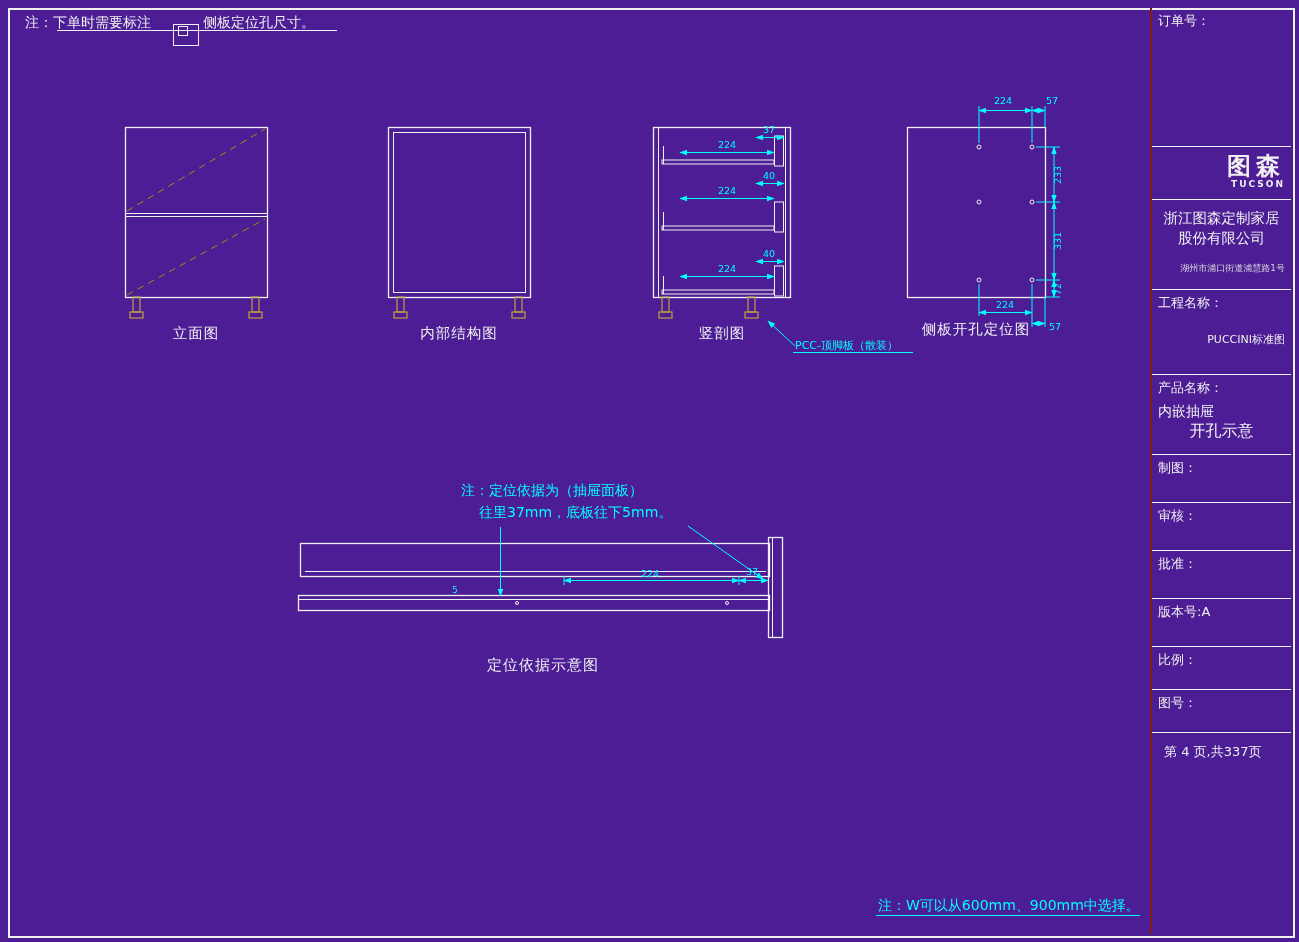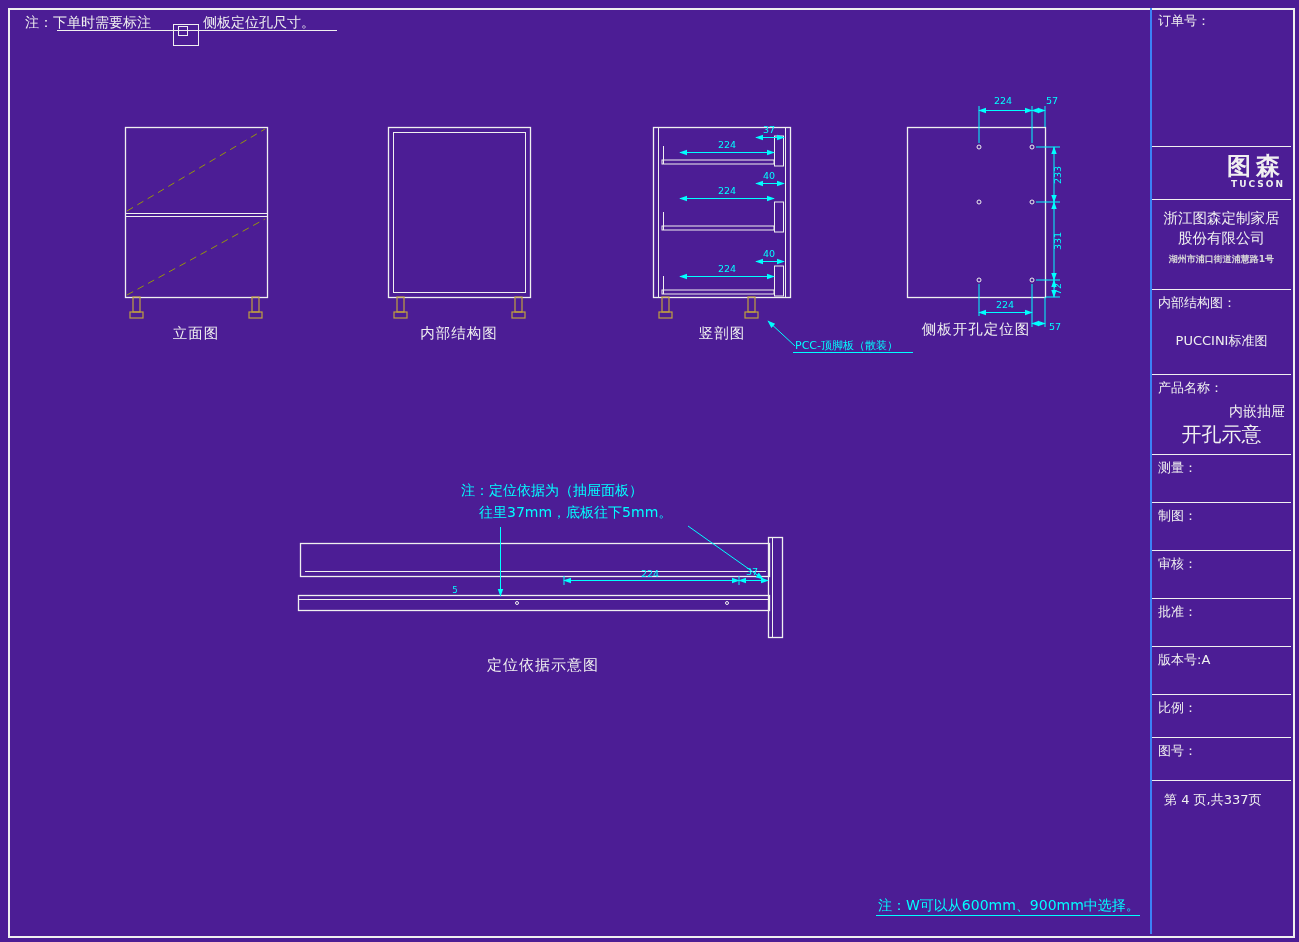--- a/index.html
+++ b/index.html
@@ -19,31 +19,31 @@
   .note{fill:#00ffff;font-size:14px;}
   .callout{fill:#00ffff;font-size:11px;}
 
   
   .nt-seg{position:absolute;top:14px;font-size:14px;color:#f0f0f0;white-space:nowrap;}
   .nt-underline{position:absolute;left:57px;top:30px;width:280px;height:1px;background:#f0f0f0;}
   .nt-box{position:absolute;left:173px;top:24px;width:24px;height:20px;border:1px solid #f0f0f0;}
   .nt-box-inner{position:absolute;left:178px;top:26px;width:8px;height:8px;border:1px solid #f0f0f0;}
 
   
-  .tb{position:absolute;left:1150px;top:8px;width:141px;height:926px;border-left:2px solid #3b82f6;box-sizing:border-box;}
+  .tb{position:absolute;left:1150px;top:8px;width:141px;height:926px;border-left:2px solid #7f1d1d;box-sizing:border-box;}
   .tb-cell{box-sizing:border-box;border-bottom:1px solid #f0f0f0;padding:4px 6px;font-size:13px;color:#f0f0f0;overflow:hidden;position:relative;}
   .tb-cell.last{border-bottom:none;padding-left:12px;}
   .tb-center{text-align:right;}
   .logo{font-size:24px;font-weight:bold;letter-spacing:5px;line-height:26px;margin-top:2px;}
   .logo-sub{font-size:9px;font-weight:bold;letter-spacing:2px;line-height:11px;}
   .company{font-size:14.5px;line-height:20px;text-align:center;}
-  .address{font-size:9px;line-height:12px;text-align:center;margin-top:5px;color:#d8d8d8;font-weight:bold;}
-  .tb-value{text-align:center;font-size:13px;margin-top:20px;}
-  .tb-value2{text-align:right;font-size:14px;margin-top:6px;}
-  .tb-value3{text-align:center;font-size:20px;}
+  .address{font-size:9px;line-height:12px;text-align:right;margin-top:14px;color:#d8d8d8;}
+  .tb-value{text-align:right;font-size:11px;margin-top:20px;}
+  .tb-value2{text-align:left;font-size:14px;margin-top:6px;}
+  .tb-value3{text-align:center;font-size:16px;}
   .page-cell{font-size:13px;padding-top:10px;}
 </style>
 </head>
 <body>
 
 <div class="sheet">
   <div class="outer-border"></div>
 
   <div>
     <span class="nt-seg" style="left:25px;"><span>注：</span><span>下单时需要标注</span></span>
@@ -215,32 +215,29 @@
     <div class="tb-cell tb-center" style="height:53px">
       <div class="logo">图森</div>
       <div class="logo-sub">TUCSON</div>
     </div>
     <div class="tb-cell" style="height:90px;padding-top:8px">
       <div class="company">浙江图森定制家居</div>
       <div class="company">股份有限公司</div>
       <div class="address">湖州市浦口街道浦慧路1号</div>
     </div>
     <div class="tb-cell" style="height:85px">
-      <span>内部结构图：</span>
+      <span>工程名称：</span>
       <div class="tb-value">PUCCINI标准图</div>
     </div>
     <div class="tb-cell" style="height:80px">
       <span>产品名称：</span>
       <div class="tb-value2">内嵌抽屉</div>
       <div class="tb-value3">开孔示意</div>
     </div>
     <div class="tb-cell" style="height:48px">
-      <span>测量：</span>
-    </div>
-    <div class="tb-cell" style="height:48px">
       <span>制图：</span>
     </div>
     <div class="tb-cell" style="height:48px">
       <span>审核：</span>
     </div>
     <div class="tb-cell" style="height:48px">
       <span>批准：</span>
     </div>
     <div class="tb-cell" style="height:48px">
       <span>版本号:A</span>

